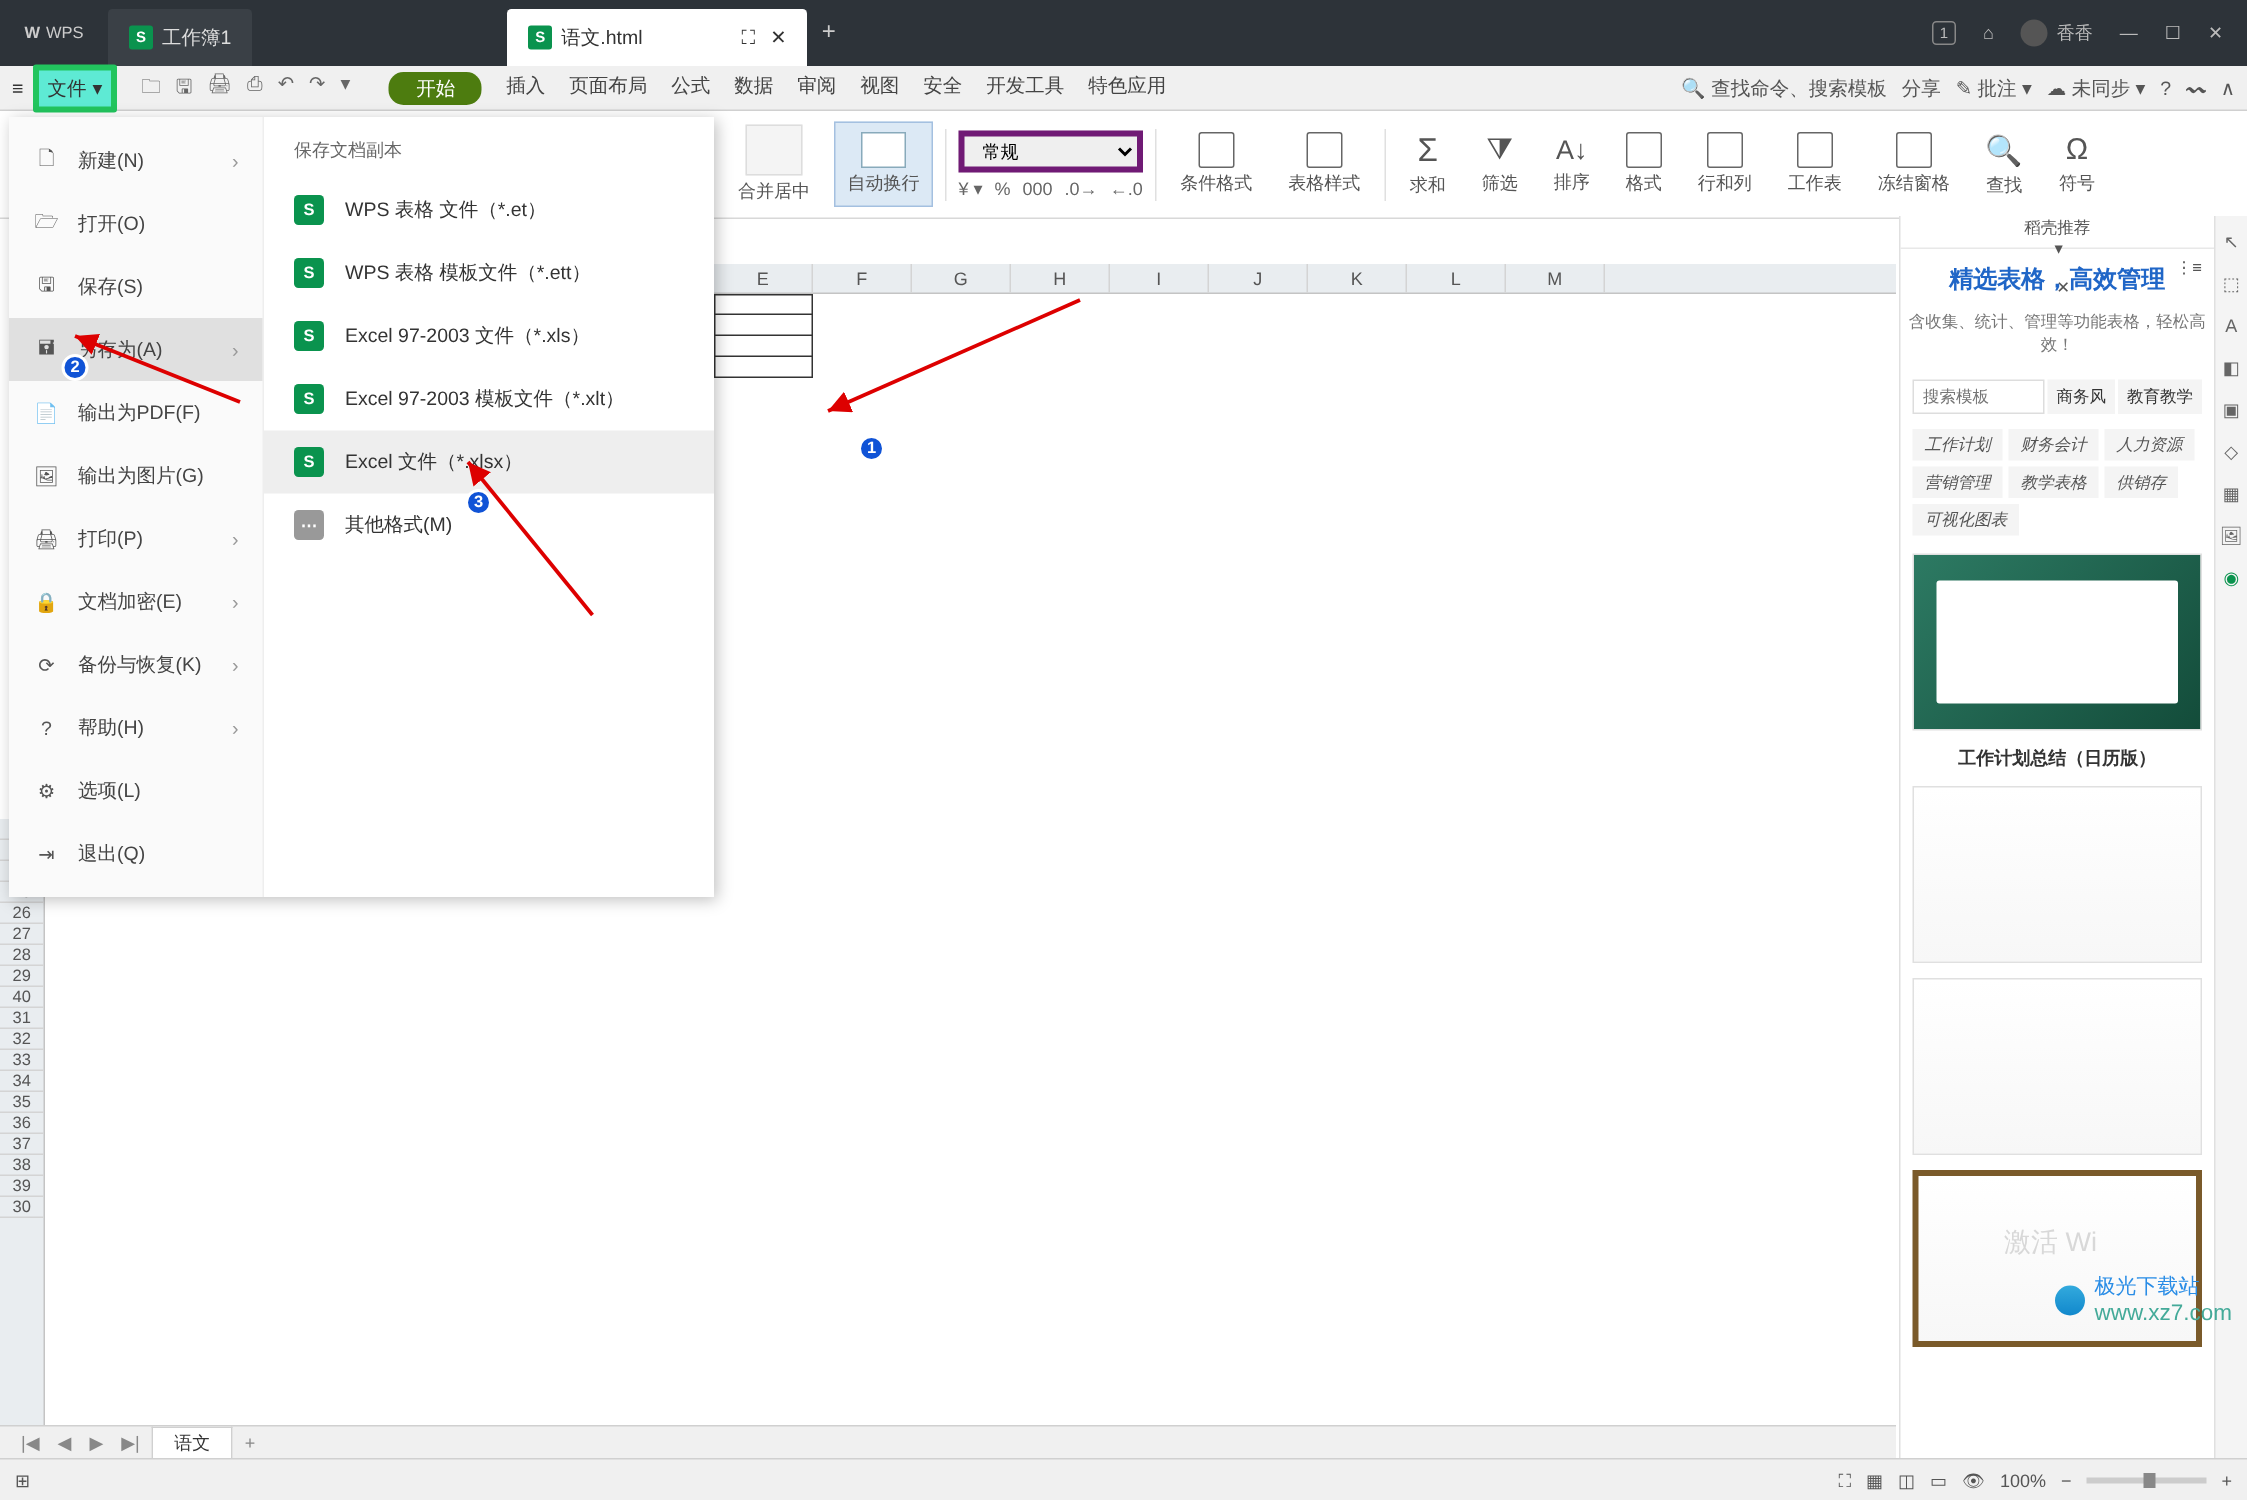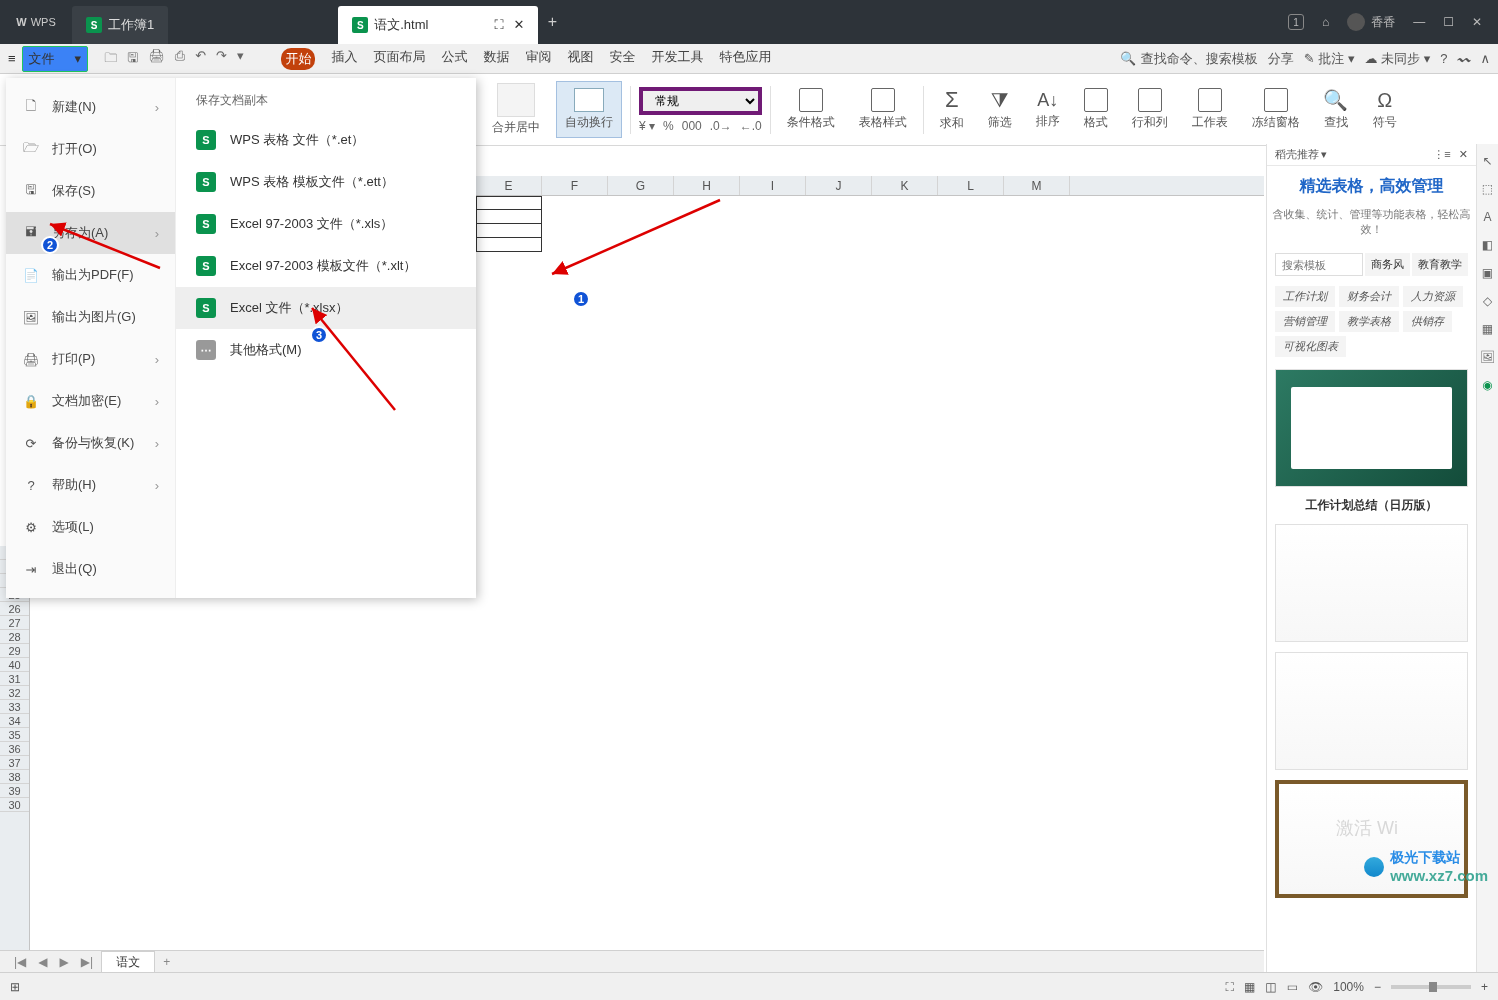--- a/index.html
+++ b/index.html
@@ -13,25 +13,25 @@
 .tab-icon { width: 16px; height: 16px; background: #0a934e; border-radius: 2px; display: flex; align-items: center; justify-content: center; color: #fff; font-size: 10px; font-weight: bold; }
 .tab-close-area { display: flex; gap: 10px; padding-left: 60px; }
 .tab-add { width: 28px; display: flex; align-items: center; justify-content: center; font-size: 16px; color: #ccc; }
 .win-controls { display: flex; align-items: center; gap: 18px; padding: 0 16px; color: #bbb; }
 .user-badge { display: flex; align-items: center; gap: 6px; }
 .avatar { width: 18px; height: 18px; border-radius: 50%; background: #555; }
 .badge-n { width: 16px; height: 16px; border: 1px solid #888; border-radius: 3px; font-size: 10px; display: flex; align-items: center; justify-content: center; }
 
 .toolbar { height: 30px; background: #f0f0f0; border-bottom: 1px solid #d0d0d0; display: flex; align-items: center; padding: 0 8px; font-size: 13px; }
 .tb-left { display: flex; align-items: center; gap: 6px; }
-.file-btn { display: flex; align-items: center; gap: 20px; padding: 3px 6px; background: #3b82f6; border: 1px solid #22c55e; border-radius: 2px; }
+.file-btn { display: flex; align-items: center; gap: 4px; padding: 3px 6px; background: #5eead4; border: 4px solid #22c55e; border-radius: 2px; }
 .qat { display: flex; gap: 10px; margin-left: 10px; color: #666; }
 .ribbon-tabs { display: flex; gap: 16px; margin-left: 20px; }
 .ribbon-tab { color: #444; }
-.ribbon-tab.active { background: #c2410c; color: #fff; padding: 2px 4px; border-radius: 10px; margin-left: 12px; }
+.ribbon-tab.active { background: #4d7c0f; color: #fff; padding: 2px 18px; border-radius: 10px; }
 .tb-right { margin-left: auto; display: flex; align-items: center; gap: 10px; color: #555; }
 .search-cmd { display: flex; align-items: center; gap: 4px; }
 
 .ribbon-content { height: 72px; background: #fff; border-bottom: 1px solid #d8d8d8; display: flex; align-items: center; padding: 0 10px; gap: 8px; color: #555; font-size: 12px; }
 .rib-group { display: flex; flex-direction: column; align-items: center; gap: 2px; padding: 4px 8px; }
 .rib-icon { width: 24px; height: 24px; border: 1px solid #666; border-radius: 2px; }
 .rib-sep { width: 1px; height: 48px; background: #e0e0e0; }
 .format-select { border: 4px solid #701a75; padding: 2px 18px 2px 8px; font-size: 12px; min-width: 120px; }
 .merge-box { width: 38px; height: 34px; background: #f4f4f4; border: 1px solid #ddd; }
 .autowrap { background: #dce9f5; padding: 6px 8px; border: 1px solid #a4c0e0; display: flex; flex-direction: column; align-items: center; gap: 2px; }
@@ -61,40 +61,40 @@
 .data-row { position: absolute; left: 446px; top: 0; width: 66px; height: 56px; }
 .data-row .cell { height: 14px; border: 1px solid #333; border-top: none; }
 .data-row .cell:first-child { border-top: 1px solid #333; }
 
 .sheet-tabs { position: absolute; left: 0; bottom: 0; height: 22px; display: flex; align-items: center; background: #f0f0f0; border-top: 1px solid #d0d0d0; width: 100%; padding: 0 10px; gap: 4px; }
 .sheet-tab { background: #fff; border: 1px solid #d0d0d0; border-bottom: none; padding: 2px 14px; font-size: 12px; }
 .sheet-nav { color: #888; padding: 0 4px; }
 
 
 .right-panel { position: absolute; right: 22px; top: 144px; width: 210px; bottom: 28px; border-left: 1px solid #e0e0e0; background: #fff; display: flex; flex-direction: column; }
-.rp-header { height: 22px; display: flex; align-items: center; padding: 0 8px; border-bottom: 1px solid #e8e8e8; color: #555; font-size: 11px; }
+.rp-header { height: 22px; display: flex; align-items: center; padding: 0 8px; border-bottom: 1px solid #e8e8e8; color: #555; font-size: 11px; flex-direction: column; }
 .rp-title { font-size: 16px; font-weight: bold; color: #2066c7; text-align: center; padding: 10px; }
 .rp-sub { font-size: 11px; color: #777; text-align: center; padding-bottom: 10px; }
 .rp-search { margin: 6px 8px; display: flex; gap: 2px; }
 .rp-search input { flex: 1; border: 1px solid #ddd; padding: 4px 6px; font-size: 11px; width: 60px; }
 .rp-search .opt { background: #f4f4f4; padding: 4px 6px; font-size: 11px; }
 .rp-tags { display: flex; flex-wrap: wrap; gap: 4px; padding: 4px 8px; }
 .rp-tag { background: #f4f4f4; padding: 3px 8px; font-size: 11px; color: #555; font-style: italic; }
 .rp-thumbs { flex: 1; overflow: hidden; padding: 8px; display: flex; flex-direction: column; gap: 10px; }
 .thumb { width: 100%; height: 118px; border: 1px solid #e0e0e0; background: linear-gradient(#fff,#f7f7f7); font-size: 10px; display:flex; flex-direction:column; align-items:center; justify-content:center; color:#999; }
 .thumb1 { background: linear-gradient(135deg,#2d7a63,#134c3a); }
 .thumb-title { font-size: 12px; font-weight: bold; color: #333; }
 
 .right-strip { position: absolute; right: 0; top: 144px; width: 22px; bottom: 28px; background: #f4f4f4; border-left: 1px solid #e0e0e0; display: flex; flex-direction: column; align-items: center; gap: 14px; padding-top: 10px; color: #666; }
 
 .statusbar { position: absolute; left: 0; right: 0; bottom: 0; height: 28px; background: #f0f0f0; border-top: 1px solid #d0d0d0; display: flex; align-items: center; padding: 0 10px; font-size: 12px; color: #555; }
 .statusbar .right { margin-left: auto; display: flex; align-items: center; gap: 10px; }
 
 svg.arrow { position: absolute; z-index: 200; pointer-events: none; }
-.watermark { position: absolute; right: 10px; bottom: 116px; display: flex; align-items: center; gap: 6px; color: #2a8de6; font-size: 14px; font-weight: bold; z-index: 150; }
+.watermark { position: absolute; right: 10px; bottom: 116px; display: flex; align-items: center; gap: 6px; color: #2a8de6; font-size: 14px; font-weight: normal; z-index: 150; }
 .activate { position: absolute; right: 100px; bottom: 160px; color: #d8d8d8; font-size: 18px; z-index: 140; }
 </style>
 </head>
 <body>
 
 <div class="titlebar">
   <div class="logo">
     <span style="font-weight:bold">W</span>
       <span>WPS</span>
   </div>

